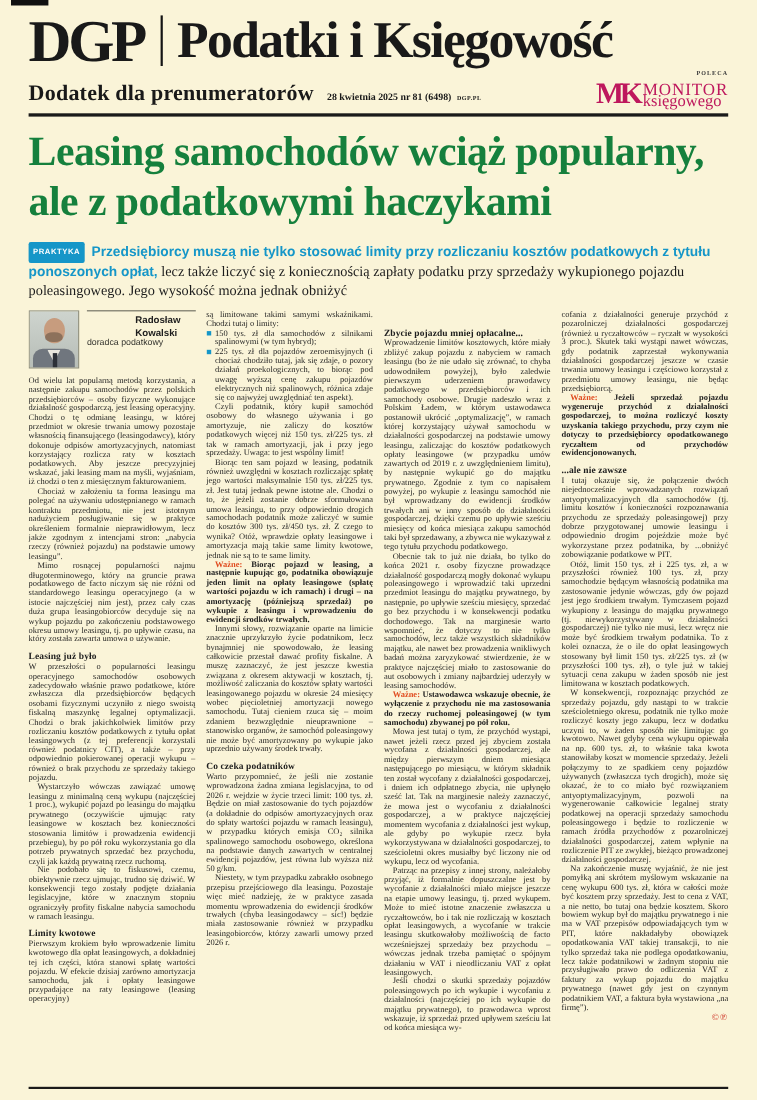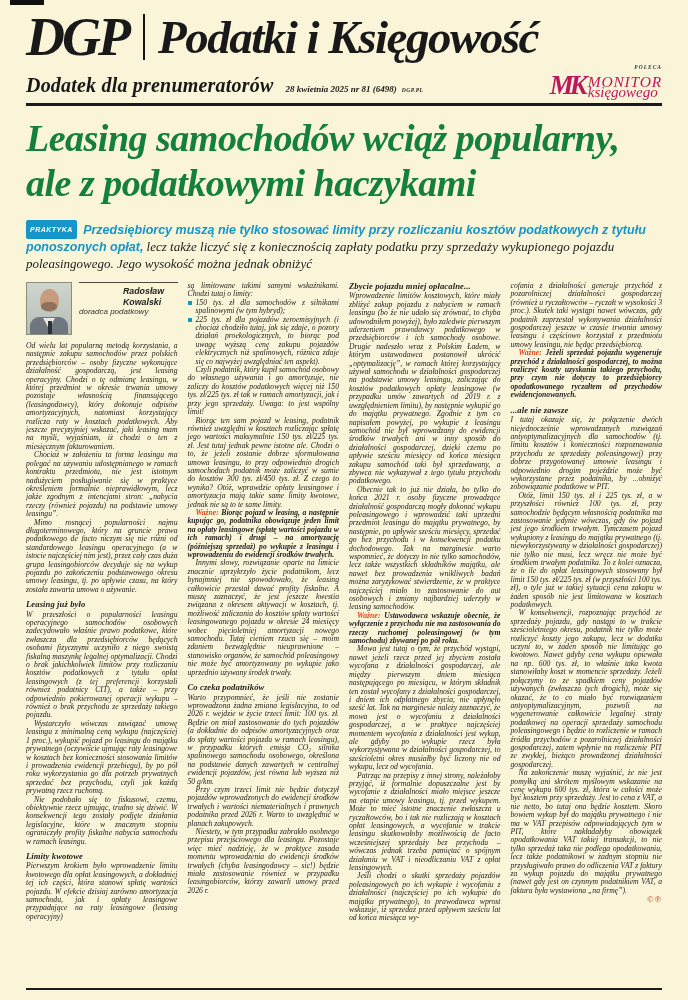--- a/index.html
+++ b/index.html
@@ -4,21 +4,21 @@
 <style>
   * { margin:0; padding:0; box-sizing:border-box; }
   html,body { width:688px; height:1000px; }
   body {
     background:#faf4d8;
     font-family:"Liberation Serif", serif;
     color:#191919;
     position:relative;
     overflow:hidden;
   }
-  .page { padding:0 26px; position:relative; height:1000px;font-style:italic; }
+  .page { padding:0 26px; position:relative; height:1000px; }
   .topmark { position:absolute; top:0; left:10px; width:34px; height:5px; background:#101010; }
 
   
   .brand-row { display:flex; align-items:center; padding-top:12px; height:62px; }
   .dgp { font-size:54px; font-weight:bold; letter-spacing:-3px; line-height:1; }
   .vbar { width:2px; height:46px; background:#141414; margin:0 13px 0 15px; }
   .mtitle { font-size:47px; font-weight:bold; letter-spacing:-1.5px; line-height:1; }
   .sub-row { display:flex; align-items:baseline; margin-top:12px; position:relative; }
   .subtitle { font-size:20px; font-weight:bold; letter-spacing:0.2px; }
   .issue { font-size:9px; font-weight:bold; margin-left:12px; }
@@ -47,21 +47,21 @@
 
   
   .columns { display:flex; gap:10px; margin-top:10px; height:692px; overflow:hidden; }
   .col { flex:1 1 0; min-width:0; text-align:justify; font-size:7.7px; line-height:8.4px; color:#1d1d1d; }
   .p { text-indent:8px; }
   .p.noind { text-indent:0; }
   .colh {
     font-size:8.6px; font-weight:bold; text-align:left;
     margin:6px 0 2px; letter-spacing:0.1px;
   }
-  .col3 .colh:first-child { margin-top:0; }
+  .col3 .colh:first-child { margin-top:16px; }
   .wazne { font-weight:bold; }
   .wz { color:#e04a1e; font-weight:bold; }
   .bullet { position:relative; padding-left:8px; }
   .bullet::before { content:""; position:absolute; left:0.5px; top:2.5px; width:3.5px; height:3.5px; background:#1596c8; }
   .endmark { text-align:right; color:#cc2a1e; font-size:8.5px; line-height:9px; letter-spacing:1px; }
 
   
   .author { display:flex; gap:7px; margin-bottom:7px; }
   .author-photo {
     width:46px; height:53px; flex:0 0 auto; position:relative; overflow:hidden;
@@ -152,21 +152,20 @@
       <div class="bullet"><span>225 tys. zł dla pojazdów zeroemisyjnych (i chociaż chodziło tutaj, jak się zdaje, o pozory działań proekologicznych, to biorąc pod uwagę wyższą cenę zakupu pojazdów elektrycznych niż spalinowych, różnica zdaje się co najwyżej uwzględniać ten aspekt).</span></div>
       <p class="p">Czyli podatnik, który kupił samochód osobowy do własnego używania i go amortyzuje, nie zaliczy do kosztów podatkowych więcej niż 150 tys. zł/225 tys. zł tak w ramach amortyzacji, jak i przy jego sprzedaży. Uwaga: to jest wspólny limit!</p>
       <p class="p">Biorąc ten sam pojazd w leasing, podatnik również uwzględni w kosztach rozliczając spłatę jego wartości maksymalnie 150 tys. zł/225 tys. zł. Jest tutaj jednak pewne istotne ale. Chodzi o to, że jeżeli zostanie dobrze sformułowana umowa leasingu, to przy odpowiednio drogich samochodach podatnik może zaliczyć w sumie do kosztów 300 tys. zł/450 tys. zł. Z czego to wynika? Otóż, wprawdzie opłaty leasingowe i amortyzacja mają takie same limity kwotowe, jednak nie są to te same limity.</p>
       <p class="p wazne">
         <span class="wz">Ważne:</span>
         <span>Biorąc pojazd w leasing, a następnie kupując go, podatnika obowiązuje jeden limit na opłaty leasingowe (spłatę wartości pojazdu w ich ramach) i drugi – na amortyzację (późniejszą sprzedaż) po wykupie z leasingu i wprowadzeniu do ewidencji środków trwałych.</span>
       </p>
       <p class="p">Innymi słowy, rozwiązanie oparte na limicie znacznie uprzykrzyło życie podatnikom, lecz bynajmniej nie spowodowało, że leasing całkowicie przestał dawać profity fiskalne. A muszę zaznaczyć, że jest jeszcze kwestia związana z okresem aktywacji w kosztach, tj. możliwość zaliczania do kosztów spłaty wartości leasingowanego pojazdu w okresie 24 miesięcy wobec pięcioletniej amortyzacji nowego samochodu. Tutaj cieniem rzuca się – moim zdaniem bezwzględnie nieuprawnione – stanowisko organów, że samochód poleasingowy nie może być amortyzowany po wykupie jako uprzednio używany środek trwały.</p>
       <h3 class="colh">Co czeka podatników</h3>
       <p class="p noind">Warto przypomnieć, że jeśli nie zostanie wprowadzona żadna zmiana legislacyjna, to od 2026 r. wejdzie w życie trzeci limit: 100 tys. zł. Będzie on miał zastosowanie do tych pojazdów (a dokładnie do odpisów amortyzacyjnych oraz do spłaty wartości pojazdu w ramach leasingu), w przypadku których emisja CO₂ silnika spalinowego samochodu osobowego, określona na podstawie danych zawartych w centralnej ewidencji pojazdów, jest równa lub wyższa niż 50 g/km.</p>
-      <p class="p">Przy czym trzeci limit nie będzie dotyczył pojazdów wprowadzonych do ewidencji środków trwałych i wartości niematerialnych i prawnych podatnika przed 2026 r. Warto to uwzględnić w planach zakupowych.</p>
       <p class="p">Niestety, w tym przypadku zabrakło osobnego przepisu przejściowego dla leasingu. Pozostaje więc mieć nadzieję, że w praktyce zasada momentu wprowadzenia do ewidencji środków trwałych (chyba leasingodawcy – sic!) będzie miała zastosowanie również w przypadku leasingobiorców, którzy zawarli umowy przed 2026 r.</p>
     </section>
 
     <section class="col col3">
       <h3 class="colh">Zbycie pojazdu mniej opłacalne...</h3>
       <p class="p noind">Wprowadzenie limitów kosztowych, które miały zbliżyć zakup pojazdu z nabyciem w ramach leasingu (bo że nie udało się zrównać, to chyba udowodniłem powyżej), było zaledwie pierwszym uderzeniem prawodawcy podatkowego w przedsiębiorców i ich samochody osobowe. Drugie nadeszło wraz z Polskim Ładem, w którym ustawodawca postanowił ukrócić „optymalizację”, w ramach której korzystający używał samochodu w działalności gospodarczej na podstawie umowy leasingu, zaliczając do kosztów podatkowych opłaty leasingowe (w przypadku umów zawartych od 2019 r. z uwzględnieniem limitu), by następnie wykupić go do majątku prywatnego. Zgodnie z tym co napisałem powyżej, po wykupie z leasingu samochód nie był wprowadzany do ewidencji środków trwałych ani w inny sposób do działalności gospodarczej, dzięki czemu po upływie sześciu miesięcy od końca miesiąca zakupu samochód taki był sprzedawany, a zbywca nie wykazywał z tego tytułu przychodu podatkowego.</p>
       <p class="p">Obecnie tak to już nie działa, bo tylko do końca 2021 r. osoby fizyczne prowadzące działalność gospodarczą mogły dokonać wykupu poleasingowego i wprowadzić taki uprzedni przedmiot leasingu do majątku prywatnego, by następnie, po upływie sześciu miesięcy, sprzedać go bez przychodu i w konsekwencji podatku dochodowego. Tak na marginesie warto wspomnieć, że dotyczy to nie tylko samochodów, lecz także wszystkich składników majątku, ale nawet bez prowadzenia wnikliwych badań można zaryzykować stwierdzenie, że w praktyce najczęściej miało to zastosowanie do aut osobowych i zmiany najbardziej uderzyły w leasing samochodów.</p>
       <p class="p wazne">
         <span class="wz">Ważne:</span>
         <span>Ustawodawca wskazuje obecnie, że wyłączenie z przychodu nie ma zastosowania do rzeczy ruchomej poleasingowej (w tym samochodu) zbywanej po pół roku.</span>

